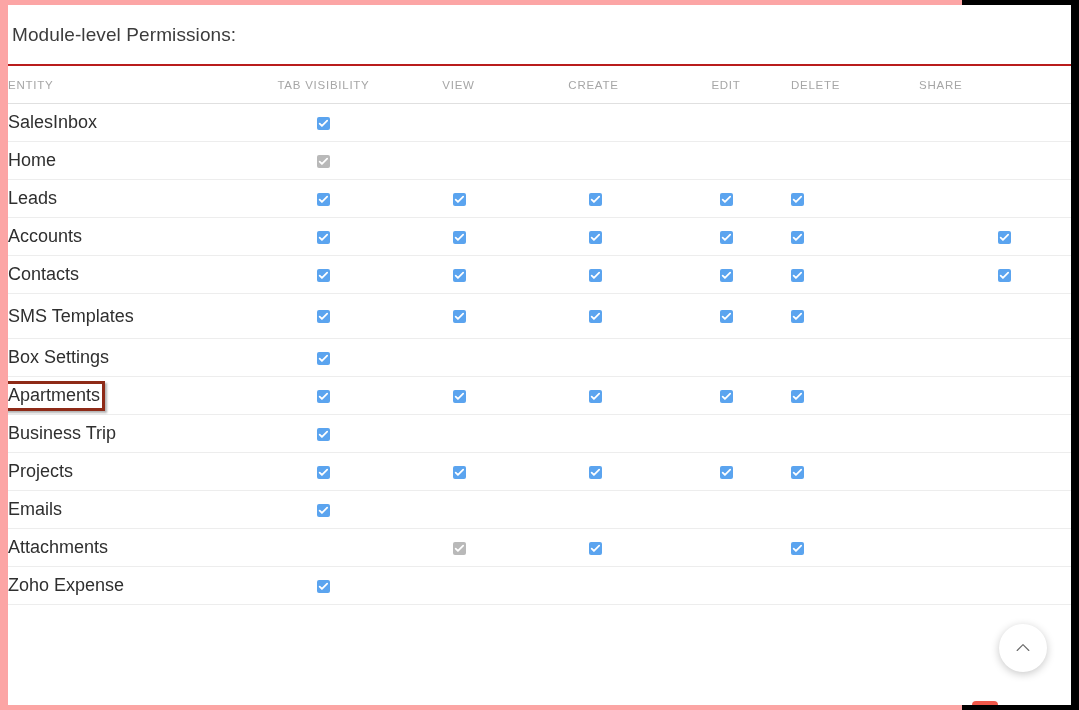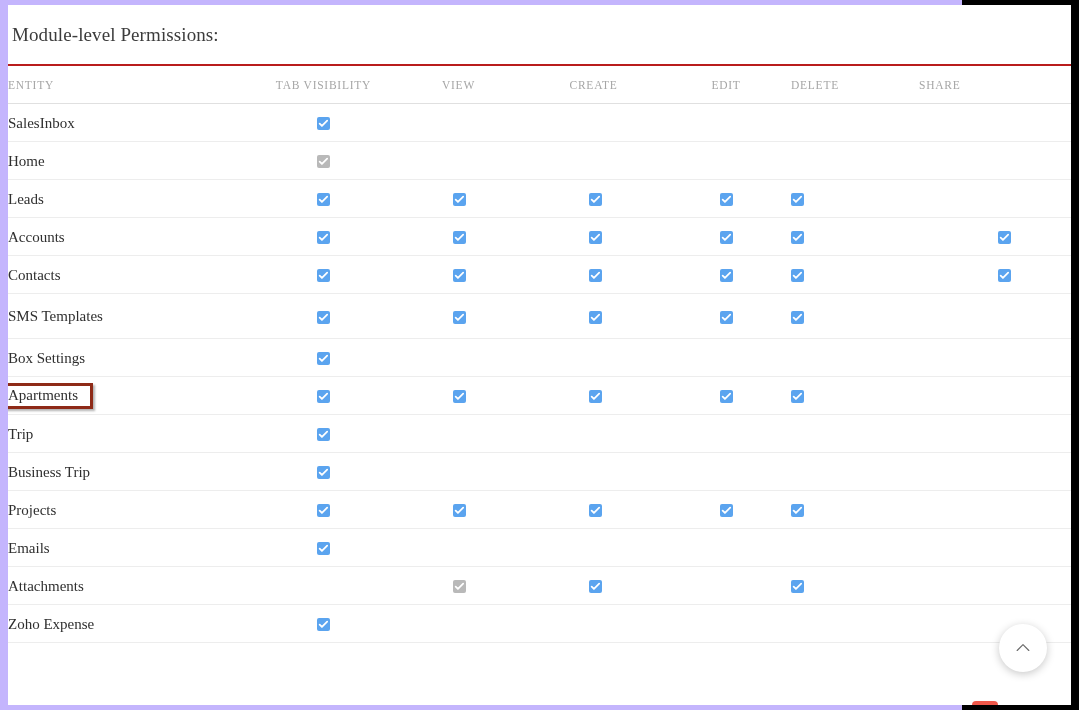--- a/index.html
+++ b/index.html
@@ -10,23 +10,22 @@
     width: 1079px;
     height: 710px;
     overflow: hidden;
     font-family: "Liberation Sans", sans-serif;
   }
 
   #screen {
     position: relative;
     width: 962px;
     height: 710px;
-    background: #c4b5fd;
+    background: #fca5a5;
     box-sizing: border-box;
-    font-family: Liberation Serif, serif;
   }
 
   
   #page {
     position: absolute;
     left: 8px;
     top: 5px;
     width: 1063px;
     height: 700px;
     background: #ffffff;
@@ -99,33 +98,33 @@
 
   table.perm-table tbody td {
     height: 37px;
     padding: 0;
     vertical-align: middle;
   }
 
   tbody tr.tall td { height: 44px; }
 
   .entity-label {
-    font-size: 15px;
+    font-size: 18px;
     color: #2f2f2f;
     font-weight: 400;
     display: inline-block;
     white-space: nowrap;
     text-align: right;
   }
 
   
   .entity-label.highlight {
     border: 3px solid #8e2a17;
     background: #ffffff;
-    padding: 1px 12px 2px 6px;
+    padding: 1px 2px 2px 6px;
     margin-left: -9px;
     box-shadow: 2px 2px 2px rgba(0,0,0,0.30);
   }
 
   
   .cbx {
     display: inline-block;
     width: 13px;
     height: 13px;
     border-radius: 2px;
@@ -333,31 +332,20 @@
                 </svg></span></td>
             <td class="col-edit"><span class="cbx on"><svg viewBox="0 0 12 12">
                   <path d="M1.8 6.2 L4.3 8.7 L10 2.9" fill="none" stroke="#ffffff" stroke-width="1.9" stroke-linecap="round" stroke-linejoin="round"></path>
                 </svg></span></td>
             <td class="col-delete"><span class="cbx on"><svg viewBox="0 0 12 12">
                   <path d="M1.8 6.2 L4.3 8.7 L10 2.9" fill="none" stroke="#ffffff" stroke-width="1.9" stroke-linecap="round" stroke-linejoin="round"></path>
                 </svg></span></td>
             <td class="col-share"></td>
           </tr>
           <tr>
-            <td class="col-entity"><span class="entity-label">Trip</span></td>
-            <td class="col-tab"><span class="cbx on"><svg viewBox="0 0 12 12">
-                  <path d="M1.8 6.2 L4.3 8.7 L10 2.9" fill="none" stroke="#ffffff" stroke-width="1.9" stroke-linecap="round" stroke-linejoin="round"></path>
-                </svg></span></td>
-            <td class="col-view"></td>
-            <td class="col-create"></td>
-            <td class="col-edit"></td>
-            <td class="col-delete"></td>
-            <td class="col-share"></td>
-          </tr>
-          <tr>
             <td class="col-entity"><span class="entity-label">Business Trip</span></td>
             <td class="col-tab"><span class="cbx on"><svg viewBox="0 0 12 12">
                   <path d="M1.8 6.2 L4.3 8.7 L10 2.9" fill="none" stroke="#ffffff" stroke-width="1.9" stroke-linecap="round" stroke-linejoin="round"></path>
                 </svg></span></td>
             <td class="col-view"></td>
             <td class="col-create"></td>
             <td class="col-edit"></td>
             <td class="col-delete"></td>
             <td class="col-share"></td>
           </tr>

